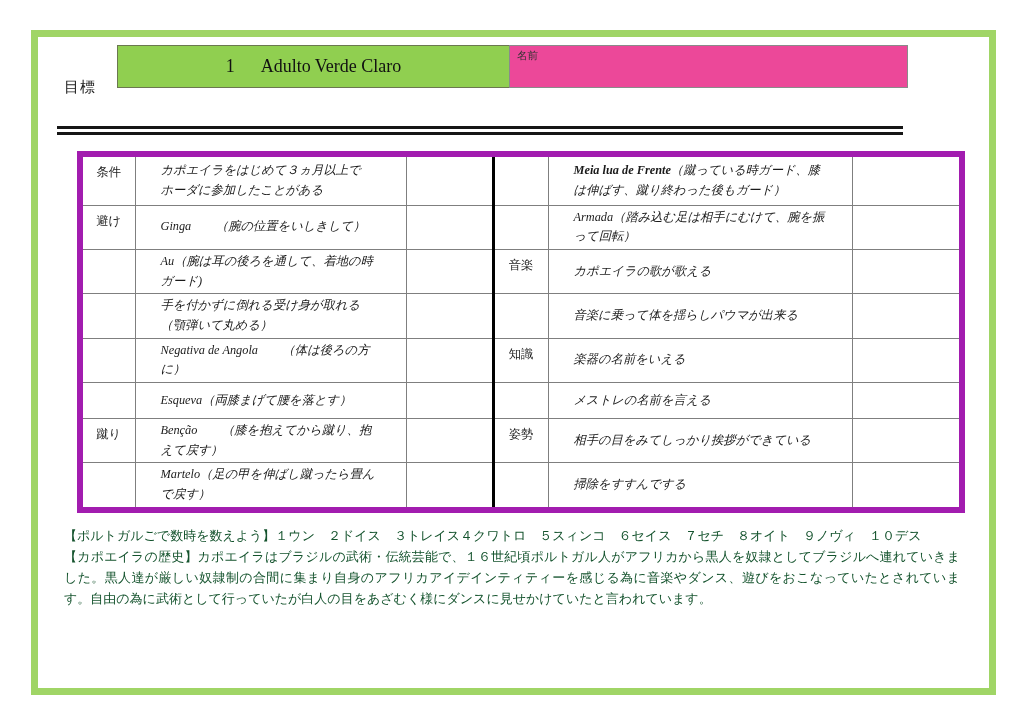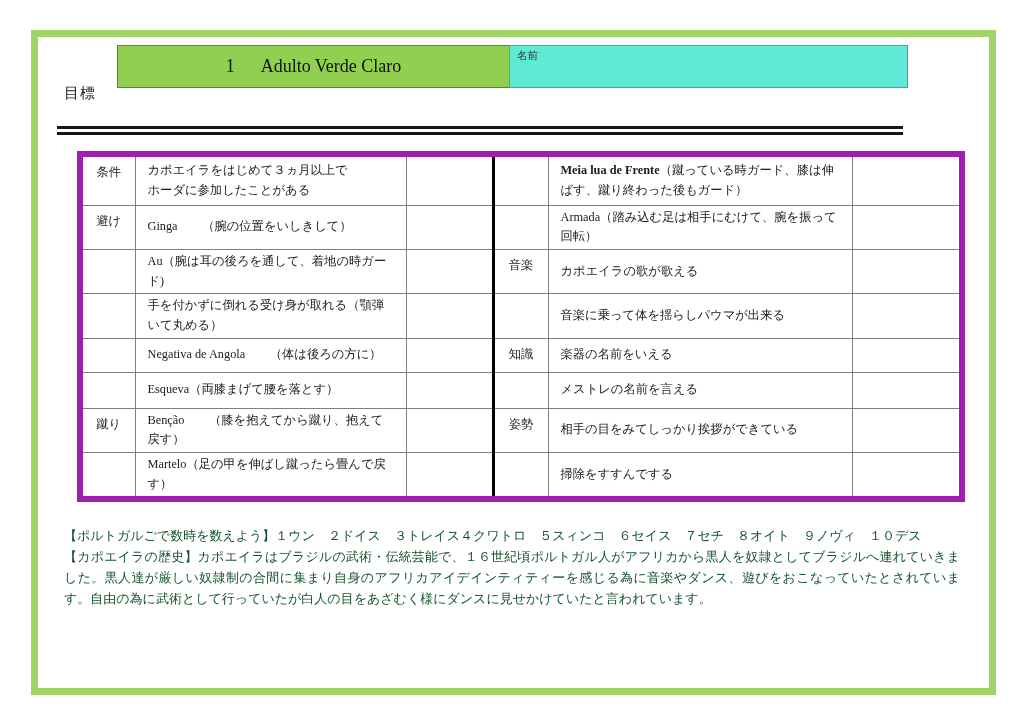--- a/index.html
+++ b/index.html
@@ -14,37 +14,37 @@
   }
   .grade-box {
     position:absolute; left:117px; top:45px; width:393px; height:43px;
     background:#90cf50; border:1px solid #6b7850;
     display:flex; align-items:center; justify-content:center;
     font-size:18px; color:#111;
   }
   .grade-box .num { margin-right:26px; }
   .name-box {
     position:absolute; left:509px; top:45px; width:399px; height:43px;
-    background:#5eead4; border:1px solid #8a8a8a;
+    background:#ec4899; border:1px solid #8a8a8a;
   }
   .name-box .lbl { display:block; padding:3px 0 0 7px; font-size:10.5px; color:#333; }
-  .goal { position:absolute; left:64px; top:84px; font-size:15px; letter-spacing:1px; color:#222; }
+  .goal { position:absolute; left:64px; top:78px; font-size:15px; letter-spacing:1px; color:#222; }
   .double-rule {
     position:absolute; left:57px; top:126px; width:846px; height:9px;
     border-top:3px solid #161616; border-bottom:3px solid #161616;
   }
   table.skills {
     position:absolute; left:77px; top:151px; width:882px; height:344px;
     border-collapse:collapse; table-layout:fixed;
     font-size:12.3px;
   }
   table.skills { border:6px solid #a21caf; }
   table.skills td { border:1px solid #7f7f7f; overflow:hidden; }
   td.cat { width:55px; text-align:center; vertical-align:top; padding-top:7px; color:#222; }
-  td.desc { vertical-align:middle; padding:2px 12px; line-height:1.6; white-space:pre-line; }
+  td.desc { vertical-align:middle; padding:2px 25px; line-height:1.6; white-space:pre-line;font-style:italic; }
   td.desc-l { width:271px; }
   td.chk-l  { width:87px; }
   td.cat-r  { border-left:3px solid #000 !important; }
   td.desc-r { width:304px; }
   td.chk-r  { width:110px; }
   .term { margin:0; }
   .term.b { font-weight:bold; }
   .footer {
     position:absolute; left:64px; top:525px; width:896px;
     font-size:13px; line-height:21px; color:#14532d;

